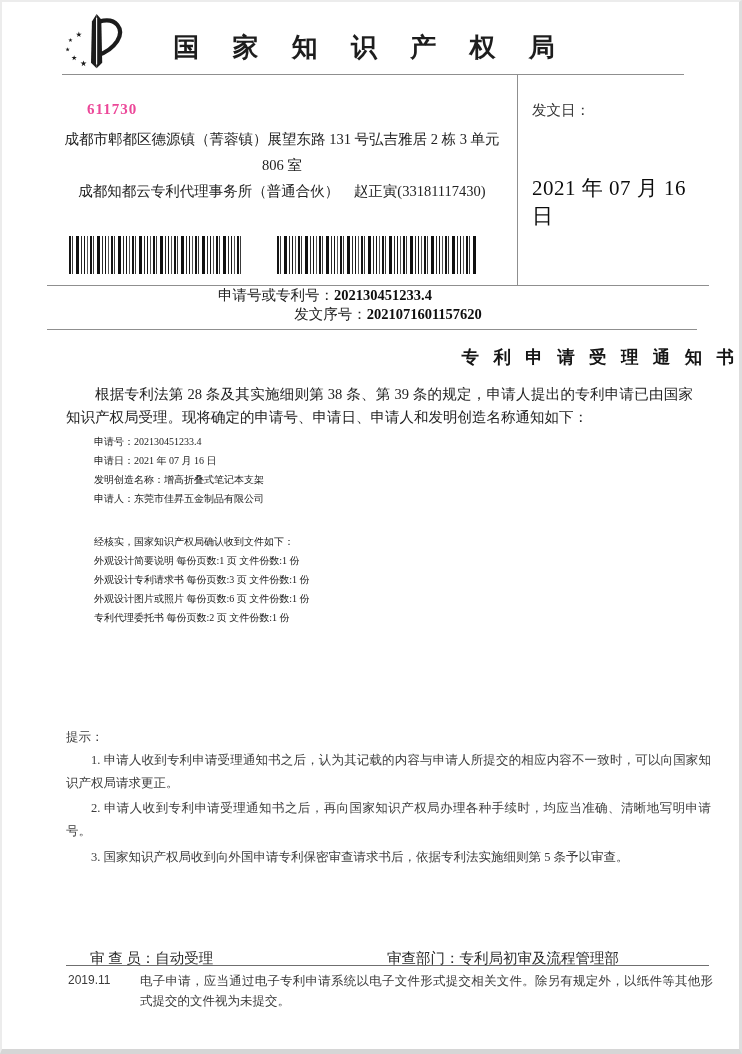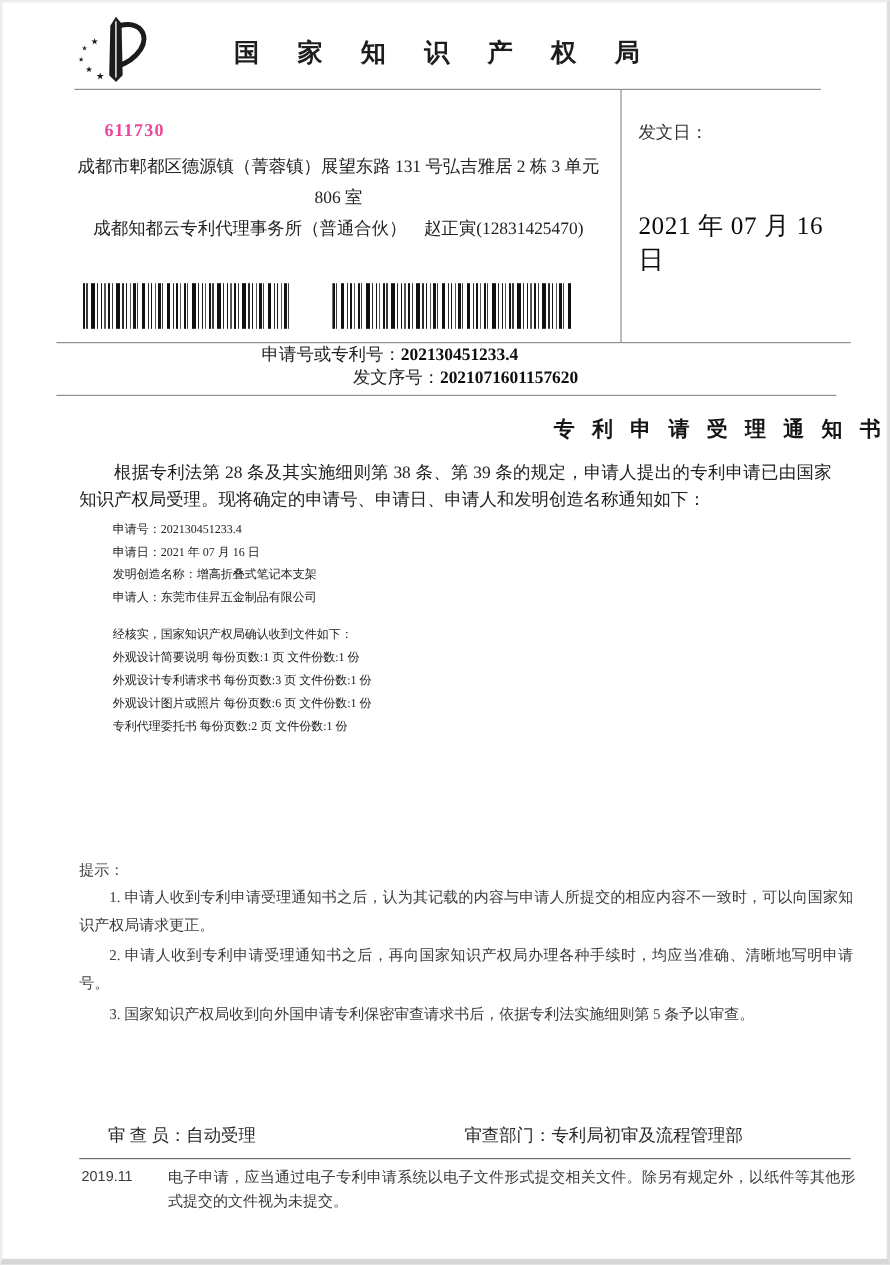--- a/index.html
+++ b/index.html
@@ -15,21 +15,21 @@
     font-family:"Liberation Serif","DejaVu Serif",serif;
     color:#2b2b2b;
     overflow:hidden;
   }
   
   .header { position:relative; height:72px; }
   .logo { position:absolute; left:56px; top:12px; width:66px; height:58px; }
   .agency {
     text-align:center; padding-top:28px;
     font-family:"Liberation Sans","DejaVu Sans",sans-serif;
-    font-weight:bold; font-size:21px; letter-spacing:13px; color:#1d1d1d;
+    font-weight:bold; font-size:26px; letter-spacing:13px; color:#1d1d1d;
   }
   .rule1 { margin:0 55px 0 60px; border-top:1.5px solid #8f8f8f; }
   .rule2 { margin:0 30px 0 45px; border-top:1.5px solid #8f8f8f; }
   .rule3 { margin:0 42px 0 45px; border-top:1.5px solid #8f8f8f; }
   
   .top-box { display:flex; height:210px; margin:0 30px 0 45px; }
   .box-left { width:471px; border-right:1.5px solid #8f8f8f; }
   .box-right { flex:1; padding:26px 0 0 14px; }
   .postcode { margin:26px 0 8px 40px; font-weight:bold; font-size:15px; letter-spacing:1px; color:#ec4899; }
   .addr-line1, .addr-line2, .agent-line { text-align:center; font-size:14.5px; line-height:1.8; color:#222; padding:0 8px; }
@@ -51,21 +51,21 @@
   
   .refs { display:flex; align-items:center; height:43px; margin:0 30px 0 65px; font-size:14.5px;flex-direction:column; }
   .ref-left { width:340px; }
   .ref-label { color:#222; }
   .ref-value { font-weight:bold; color:#0e0e0e; }
   
   .notice-title { margin-top:15px; text-align:right; font-weight:bold; font-size:17.5px; letter-spacing:5px; color:#151515; }
   .intro { margin:14px 46px 0 64px; text-indent:2em; font-size:14.5px; line-height:1.62; text-align:justify; color:#222; }
   .fields { margin:2px 40px 0 92px; }
   .field-line, .received-header, .received-item { font-size:10px; line-height:1.5; margin-top:4px; color:#222; }
-  .received-header { margin-top:16px; }
+  .received-header { margin-top:28px; }
   
   .tips { margin:104px 28px 0 64px; color:#3c3c3c; }
   .tips-label { font-size:12.5px; }
   .tip-item { font-size:12.5px; line-height:1.82; text-indent:2em; margin-top:3px; text-align:justify; }
   
   .signoff { display:flex; margin:80px 30px 0 88px; font-size:14.5px; color:#2a2a2a; }
   .sign-left { width:297px; }
   
   .footer { position:absolute; left:0; right:0; bottom:38px; }
   .footer-rule { margin:0 30px 0 64px; border-top:1.5px solid #6f6f6f; }
@@ -101,21 +101,21 @@
     </div>
     <div class="agency">国 家 知 识 产 权 局</div>
   </div>
   <div class="rule1"></div>
 
   <div class="top-box">
     <div class="box-left">
       <div class="postcode">611730</div>
       <div class="addr-line1">成都市郫都区德源镇（菁蓉镇）展望东路 131 号弘吉雅居 2 栋 3 单元</div>
       <div class="addr-line2">806 室</div>
-      <div class="agent-line">成都知都云专利代理事务所（普通合伙）　赵正寅(12831425470)</div>
+      <div class="agent-line">成都知都云专利代理事务所（普通合伙）　赵正寅(33181117430)</div>
       <div class="barcodes">
         <div class="barcode b1"></div>
         <div class="barcode b2"></div>
       </div>
     </div>
     <div class="box-right">
       <div class="date-label">发文日：</div>
       <div class="date-value">2021 年 07 月 16 日</div>
     </div>
   </div>

